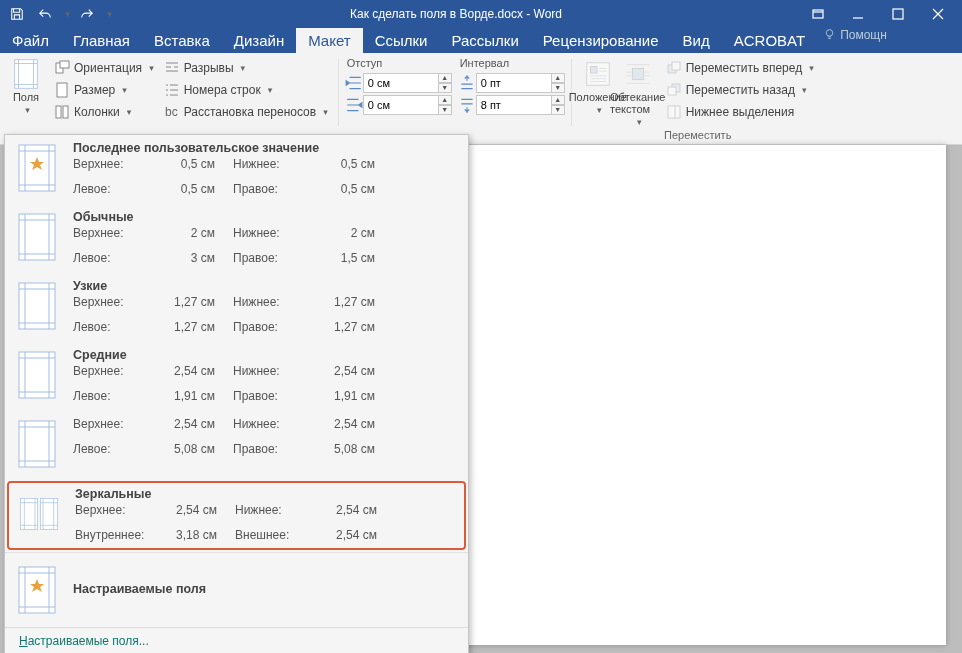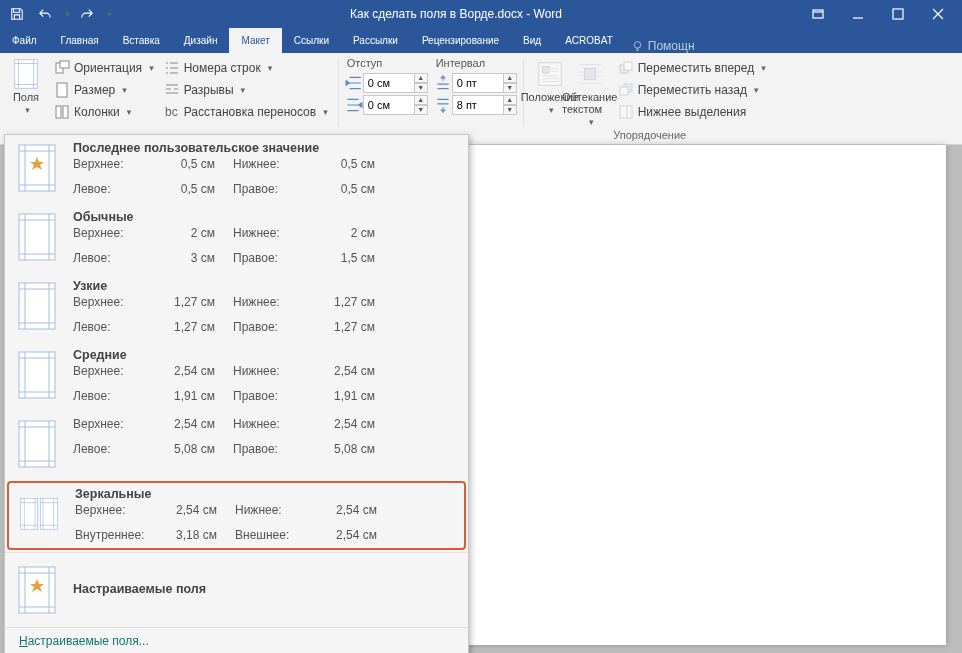--- a/index.html
+++ b/index.html
@@ -8,40 +8,40 @@
   .titlebar { background: #2b579a; height: 28px; display: flex; align-items: center; color: #fff; padding: 0 4px; }
   .titlebar .qat { display: flex; align-items: center; gap: 2px; }
   .qat-btn { width: 26px; height: 24px; display: flex; align-items: center; justify-content: center; color: #fff; }
   .qat-btn svg { width: 14px; height: 14px; stroke: #fff; fill: none; stroke-width: 1.2; }
   .titlebar .title { flex: 1; text-align: center; color: #fff; font-size: 12px; }
   .titlebar .winctrl { display: flex; align-items: center; }
   .win-btn { width: 40px; height: 28px; display: flex; align-items: center; justify-content: center; color: #fff; }
   .win-btn svg { width: 12px; height: 12px; stroke: #fff; fill: none; stroke-width: 1.2; }
   
   .tabs { background: #2b579a; height: 25px; display: flex; align-items: stretch; color: #fff; }
-  .tab { padding: 0 12px; display: flex; align-items: center; font-size: 10px; color: #fff; }
+  .tab { padding: 0 12px; display: flex; align-items: center; font-size: 15px; color: #fff; }
   .tab.active { background: #f3f3f3; color: #2b579a; }
-  .tell { display: flex; align-items: flex-end; gap: 4px; color: #bcd; margin-left: 6px; }
+  .tell { display: flex; align-items: flex-start; gap: 4px; color: #bcd; margin-left: 6px; }
   .tell svg { width: 13px; height: 13px; stroke: #bcd; fill: none; }
   
   .ribbon { background: #f3f3f3; height: 92px; display: flex; border-bottom: 1px solid #d4d4d4; box-shadow: 0 1px 2px rgba(0,0,0,.1); }
   .group { padding: 4px 6px 2px 6px; display: flex; flex-direction: column; }
   .group-body { flex:1; display:flex; }
   .group-label { text-align: center; font-size: 11px; color: #666; padding-top:2px; height:15px; }
   .sep { width:1px; background:#e1e1e1; margin: 6px 0 18px 0; }
   .big-btn { display:flex; flex-direction:column; align-items:center; justify-content:flex-start; width:40px; padding-top:2px; gap:2px; color:#444; }
   .big-btn svg { width:30px; height:30px; }
   .big-btn .lbl { font-size:11px; line-height:1.1; }
   .small-btn { display:flex; align-items:center; gap:4px; height:22px; padding:0 4px; color:#444; }
   .small-btn svg { width:16px; height:16px; }
   .col { display:flex; flex-direction:column; }
   .chev::after { content:'▾'; font-size:9px; color:#666; margin-left:3px; }
   .spinbox { display:flex; align-items:center; height:22px; }
   .spinbox .ic { width:18px; display:flex; align-items:center; justify-content:center; }
-  .spinbox input { width:52px; height:20px; border:1px solid #c8c8c8; font-size:11px; padding-left:4px; background:#fff; }
+  .spinbox input { width:76px; height:20px; border:1px solid #c8c8c8; font-size:11px; padding-left:4px; background:#fff; }
   .spinbox .spins { display:flex; flex-direction:column; margin-left:-1px; }
   .spinbox .spins div { width:14px; height:10px; border:1px solid #c8c8c8; font-size:7px; line-height:8px; text-align:center; background:#f6f6f6; color:#555;}
   .lbl-top { font-size:11px; color:#555; padding-left:2px; padding-bottom:3px;}
   
   .disabled { color:#b0b0b0; }
   .disabled svg { opacity:.45; }
   
   .doc-area { position:absolute; top:145px; left:80px; right:16px; bottom:8px; background:#fff; box-shadow: 0 0 6px rgba(0,0,0,.25); }
   .gray-bg { position:absolute; top:145px; left:0; right:0; bottom:0; background:#bdbdbd; }
   
@@ -162,29 +162,29 @@
             <svg viewBox="0 0 16 16">
               <rect x="2" y="2" width="5" height="12" fill="#fff" stroke="#888"></rect>
               <rect x="9" y="2" width="5" height="12" fill="#fff" stroke="#888"></rect>
             </svg>
             <span>Колонки</span>
           </div>
       </div>
       <div class="col" style="margin-left:2px">
         <div class="small-btn chev">
             <svg viewBox="0 0 16 16">
+              <path d="M2 3h12M2 7h5m3 0h4M2 11h12" stroke="#888" fill="none"></path>
+            </svg>
+            <span>Разрывы</span>
+          </div>
+        <div class="small-btn chev">
+            <svg viewBox="0 0 16 16">
               <path d="M2 3h2m2 0h8M2 8h2m2 0h8M2 13h2m2 0h8" stroke="#888" fill="none"></path>
             </svg>
             <span>Номера строк</span>
-          </div>
-        <div class="small-btn chev">
-            <svg viewBox="0 0 16 16">
-              <path d="M2 3h12M2 7h5m3 0h4M2 11h12" stroke="#888" fill="none"></path>
-            </svg>
-            <span>Разрывы</span>
           </div>
         <div class="small-btn chev">
             <svg viewBox="0 0 16 16">
               <text x="1" y="12" font-size="10" fill="#666">bc</text>
             </svg>
             <span>Расстановка переносов</span>
           </div>
       </div>
     </div>
     <div class="group-label"></div>
@@ -289,21 +289,21 @@
           </div>
         <div class="small-btn">
             <svg viewBox="0 0 16 16">
               <rect x="2" y="2" width="12" height="12" fill="#fff" stroke="#aaa"></rect>
               <path d="M9 2v12" stroke="#aaa"></path>
             </svg>
             <span>Нижнее выделения</span>
           </div>
       </div>
     </div>
-    <div class="group-label">Упорядочение</div>
+    <div class="group-label">Переместить</div>
   </div>
 </div>
 
 <div class="gray-bg"></div>
 <div class="doc-area"></div>
 
 <div class="dropdown" id="dd">
     <div class="dd-item ">
     <div class="dd-icon">
         <svg class="page-icon" viewBox="0 0 40 50">

